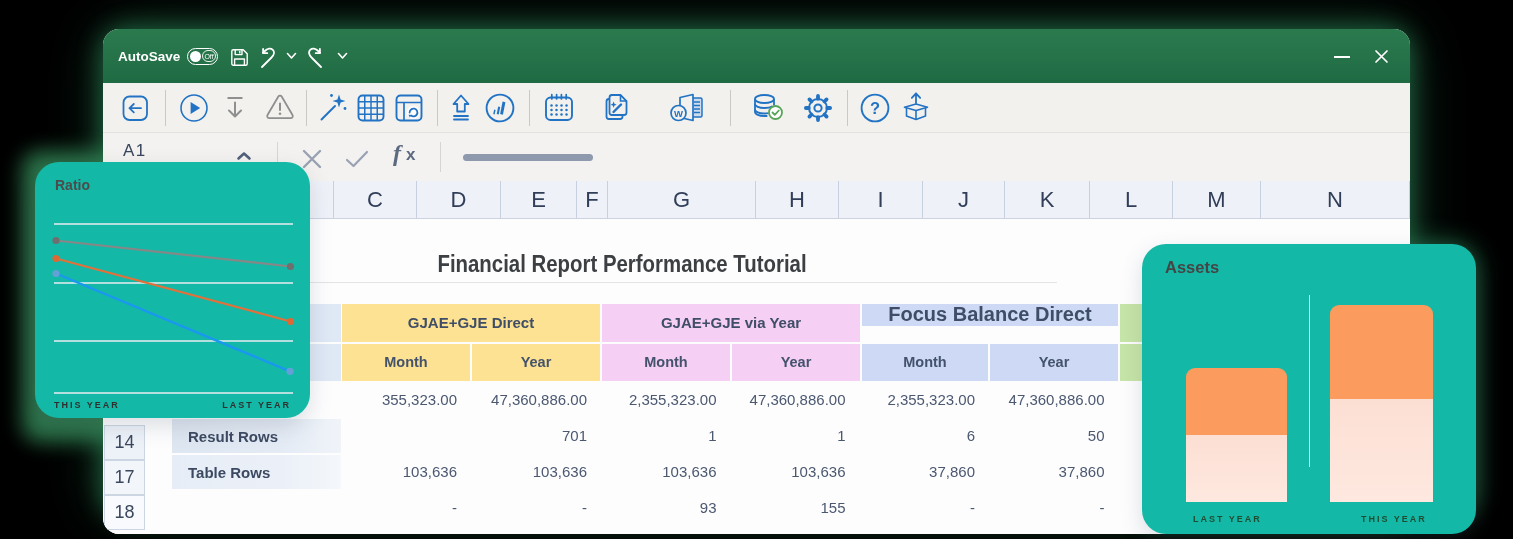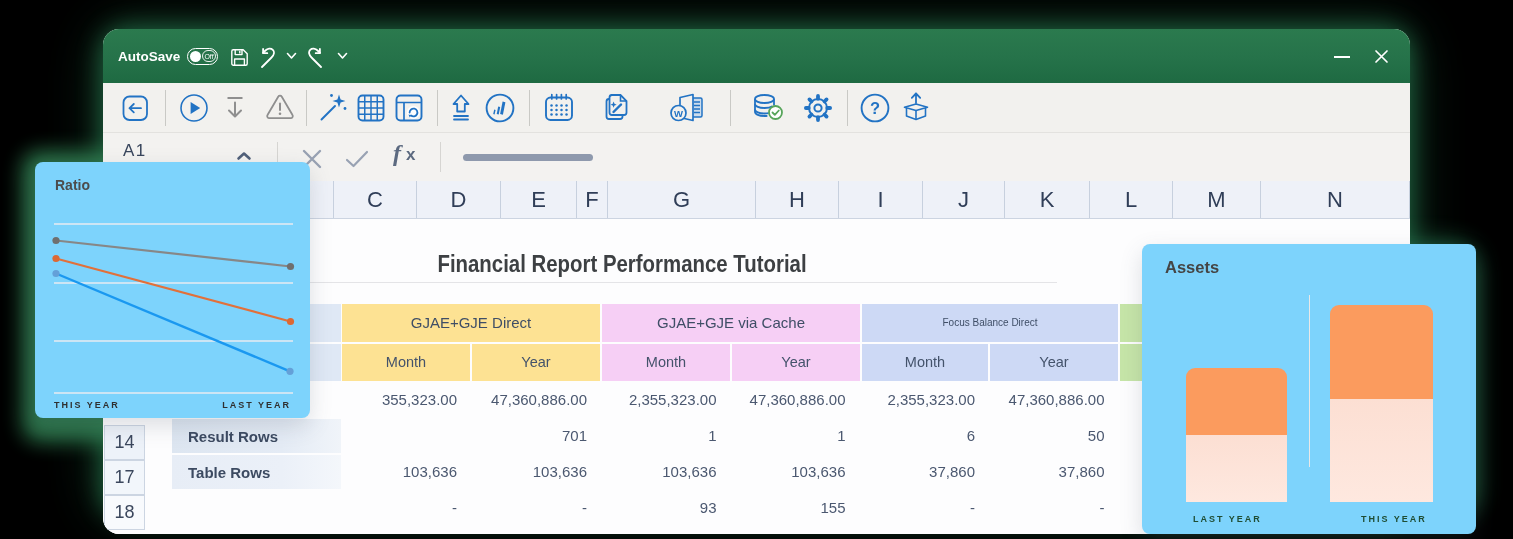--- a/index.html
+++ b/index.html
@@ -8,25 +8,25 @@
 .glow{position:absolute;background:#24714a;filter:blur(12px);opacity:.85;border-radius:26px}
 .glow2{position:absolute;background:#1d5c3a;filter:blur(26px);opacity:.42;border-radius:40px}
 .glow3{position:absolute;background:#2e7a4e;filter:blur(10px);opacity:.95;border-radius:18px}
 .win{position:absolute;left:103px;top:29px;width:1307px;height:505px;border-radius:16px;background:#fdfdfe;overflow:hidden}
 .tbar{position:absolute;left:0;top:0;width:1484px;height:54px;background:linear-gradient(180deg,#2b7a4e 0%,#26734a 50%,#1e6a42 100%)}
 .toolbar{position:absolute;left:0;top:54px;width:1307px;height:50px;background:#f2f1ee;border-bottom:1px solid #e3e2df}
 .fbar{position:absolute;left:0;top:104px;width:1307px;height:48px;background:#f3f2f0}
 .chead{position:absolute;left:0;top:152px;width:1307px;height:38px;background:#eef1f8;border-bottom:1px solid #ccd4e1}
 .ch{position:absolute;top:0;height:37px;border-right:1px solid #c7d0de;color:#303e58;font-size:22px;display:flex;align-items:center;justify-content:center}
 .sep{position:absolute;top:36px;width:1px;height:36px;background:#c9c9c5}
-.cell{position:absolute;display:flex;align-items:center;font-weight:normal;color:#3f4e66}
+.cell{position:absolute;display:flex;align-items:center;font-weight:bold;color:#3f4e66}
 .num{position:absolute;font-size:15px;color:#4b5870;text-align:right}
 .lab{position:absolute;left:69px;width:169px;font-size:15px;font-weight:bold;color:#3c4a61;display:flex;align-items:center;padding-left:16px}
 .rn{position:absolute;left:1px;width:41px;border:1px solid #ccd5e2;font-size:18px;color:#3b475d;display:flex;align-items:center;justify-content:center}
-.card{position:absolute;background:#7dd3fc;border-radius:8px;box-shadow:0 8px 22px rgba(70,85,100,.18)}
+.card{position:absolute;background:#14b8a6;border-radius:24px;box-shadow:0 8px 22px rgba(70,85,100,.18)}
 .yl{font-size:9px;font-weight:bold;letter-spacing:2px;color:#2f2f2f}
 </style></head>
 <body>
 <div class="glow2" style="left:95px;top:21px;width:1323px;height:501px"></div>
 <div class="glow" style="left:101px;top:27px;width:1311px;height:491px"></div>
 <div class="glow3" style="left:22px;top:151px;width:290px;height:291px"></div>
 <div class="glow" style="left:1140px;top:242px;width:338px;height:276px"></div>
 
 <div class="win">
 <div class="tbar">
@@ -204,22 +204,22 @@
 <div class="ch" style="left:987px;width:83px">L</div>
 <div class="ch" style="left:1070px;width:88px">M</div>
 <div class="ch" style="left:1158px;width:149px">N</div>
 </div>
 <div class="a" style="left:0;top:191px;width:1307px;height:314px;background:#fdfdfe">
 <div class="a" style="left:237px;top:32px;width:564px;text-align:center;font-size:24px;line-height:24px;font-weight:bold;color:#3d4043;transform:scaleX(.85)">Financial Report Performance Tutorial</div>
 <div class="a" style="left:85px;top:62px;width:869px;height:1px;background:#e4e4e7"></div>
 </div>
 <div class="cell" style="left:69px;top:274.5px;width:169px;height:38px;background:#dfe8f5;"></div>
 <div class="cell" style="left:239px;top:274.5px;width:258px;height:38px;background:#fde293;justify-content:center;font-size:15px">GJAE+GJE Direct</div>
-<div class="cell" style="left:499px;top:274.5px;width:258px;height:38px;background:#f6cff5;justify-content:center;font-size:15px">GJAE+GJE via Cache</div>
-<div class="cell" style="left:759px;top:274.5px;width:256px;height:38px;background:#cdd9f5;justify-content:center;font-size:10px">Focus Balance Direct</div>
+<div class="cell" style="left:499px;top:274.5px;width:258px;height:38px;background:#f6cff5;justify-content:center;font-size:15px">GJAE+GJE via Year</div>
+<div class="cell" style="left:759px;top:274.5px;width:256px;height:22px;background:#cdd9f5;justify-content:center;font-size:20px">Focus Balance Direct</div>
 <div class="cell" style="left:1017px;top:274.5px;width:22px;height:38px;background:#c6e5a8;"></div>
 <div class="cell" style="left:69px;top:314.5px;width:169px;height:37px;background:#dfe8f5;"></div>
 <div class="cell" style="left:239px;top:314.5px;width:128px;height:37px;background:#fde293;justify-content:center;font-size:14.5px;color:#44536b">Month</div>
 <div class="cell" style="left:369px;top:314.5px;width:128px;height:37px;background:#fde293;justify-content:center;font-size:14.5px;color:#44536b">Year</div>
 <div class="cell" style="left:499px;top:314.5px;width:128px;height:37px;background:#f6cff5;justify-content:center;font-size:14.5px;color:#44536b">Month</div>
 <div class="cell" style="left:629px;top:314.5px;width:128px;height:37px;background:#f6cff5;justify-content:center;font-size:14.5px;color:#44536b">Year</div>
 <div class="cell" style="left:759px;top:314.5px;width:126px;height:37px;background:#cdd9f5;justify-content:center;font-size:14.5px;color:#44536b">Month</div>
 <div class="cell" style="left:887px;top:314.5px;width:128px;height:37px;background:#cdd9f5;justify-content:center;font-size:14.5px;color:#44536b">Year</div>
 <div class="cell" style="left:1017px;top:314.5px;width:22px;height:37px;background:#c6e5a8;"></div>
 <div class="num" style="left:239px;top:354px;width:115px;height:34px;line-height:34px">355,323.00</div>

